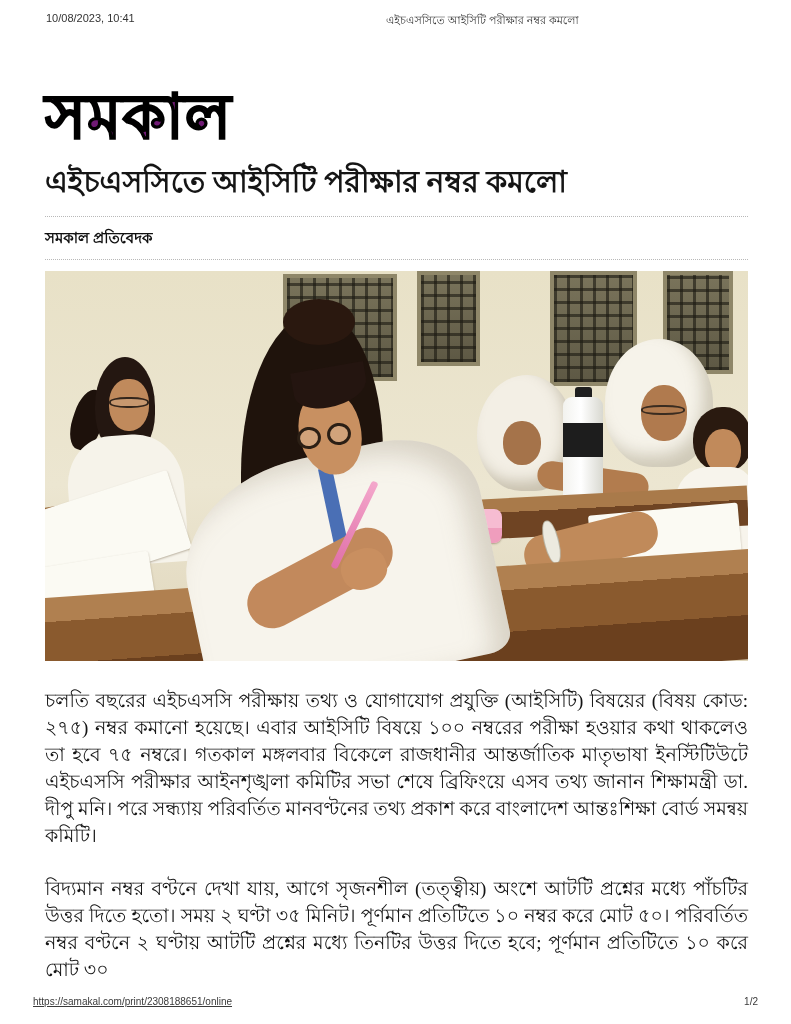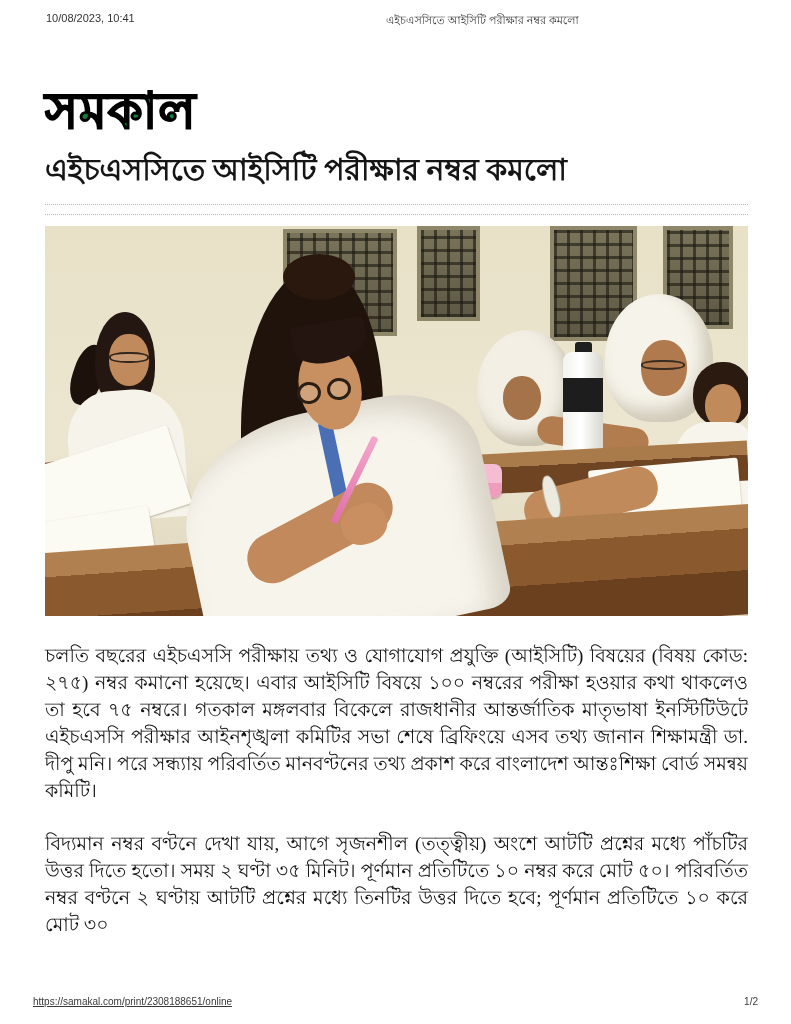--- a/index.html
+++ b/index.html
@@ -8,21 +8,21 @@
     font-family:"Liberation Serif","DejaVu Serif",serif;color:#111;
   }
   .print-header{
     position:absolute;top:12px;left:33px;right:33px;height:16px;
     font-family:"Liberation Sans","DejaVu Sans",sans-serif;font-size:11px;color:#333;
   }
   .print-header .ph-date{position:absolute;left:0;top:0;margin-left:13px;}
   .print-header .ph-title{position:absolute;left:353px;top:0;white-space:nowrap;}
   .content{position:absolute;top:0;left:0;right:0;padding:86px 43px 0 45px;}
   .logo{
-    font-size:50px;line-height:1.0;font-weight:bold;color:#15803d;
+    font-size:62px;line-height:1.0;font-weight:bold;color:#701a75;
     -webkit-text-stroke:1.4px #000;letter-spacing:1px;transform-origin:left top;
   }
   .headline{
     margin:12px 0 0 0;font-size:30px;line-height:1.45;font-weight:600;color:#151515;
   }
   .meta{margin-top:10px;font-size:14px;line-height:1.4;color:#2b2b2b;}
   .dotted{border-top:1px dotted #b8b8b8;height:0;}
   .d1{margin-top:12px;}
   .d2{margin-top:9px;}
   .byline{margin-top:9px;font-size:15px;font-weight:bold;color:#111;line-height:1.6;}
@@ -109,20 +109,21 @@
 
 <div class="print-header">
   <span class="ph-date">10/08/2023, 10:41</span>
   <span class="ph-title">এইচএসসিতে আইসিটি পরীক্ষার নম্বর কমলো</span>
 </div>
 
 <div class="content">
   <div class="logo">সমকাল</div>
   <h1 class="headline">এইচএসসিতে আইসিটি পরীক্ষার নম্বর কমলো</h1>
   <div class="dotted d1"></div>
+  <div class="byline">সমকাল প্রতিবেদক</div>
   <div class="dotted d2"></div>
 
   <div class="photo">
     <div class="win win1"></div>
     <div class="win win2"></div>
     <div class="win win3"></div>
     <div class="win win4"></div>
 
     <div class="s1-pony"></div>
     <div class="s1-hair"></div>

